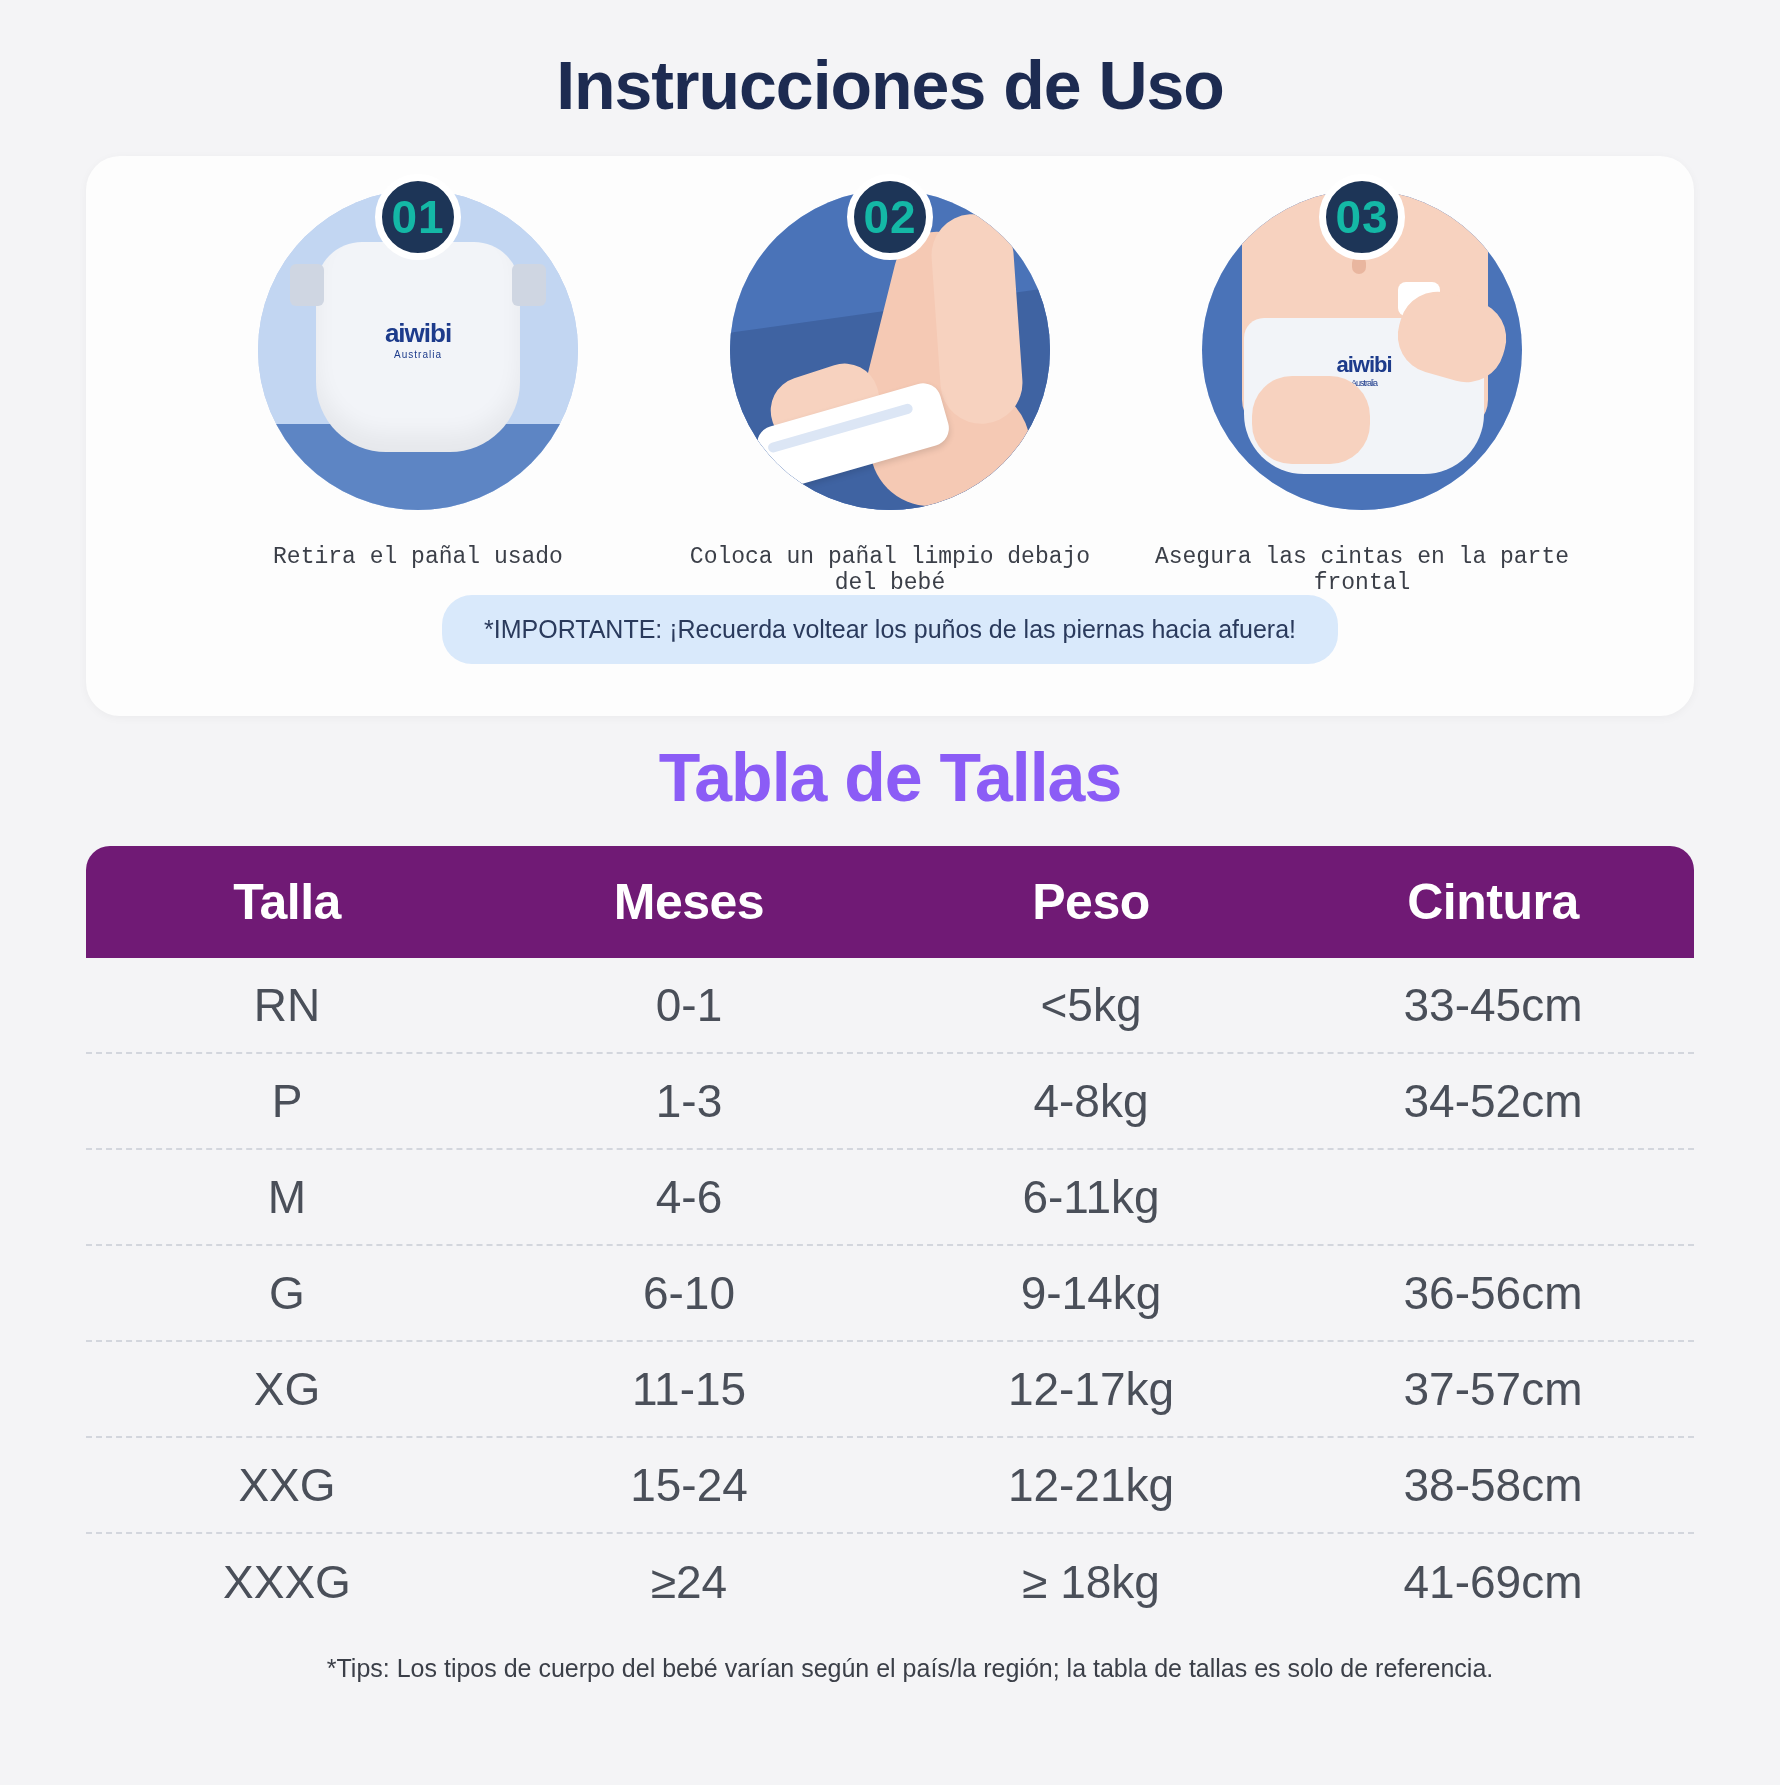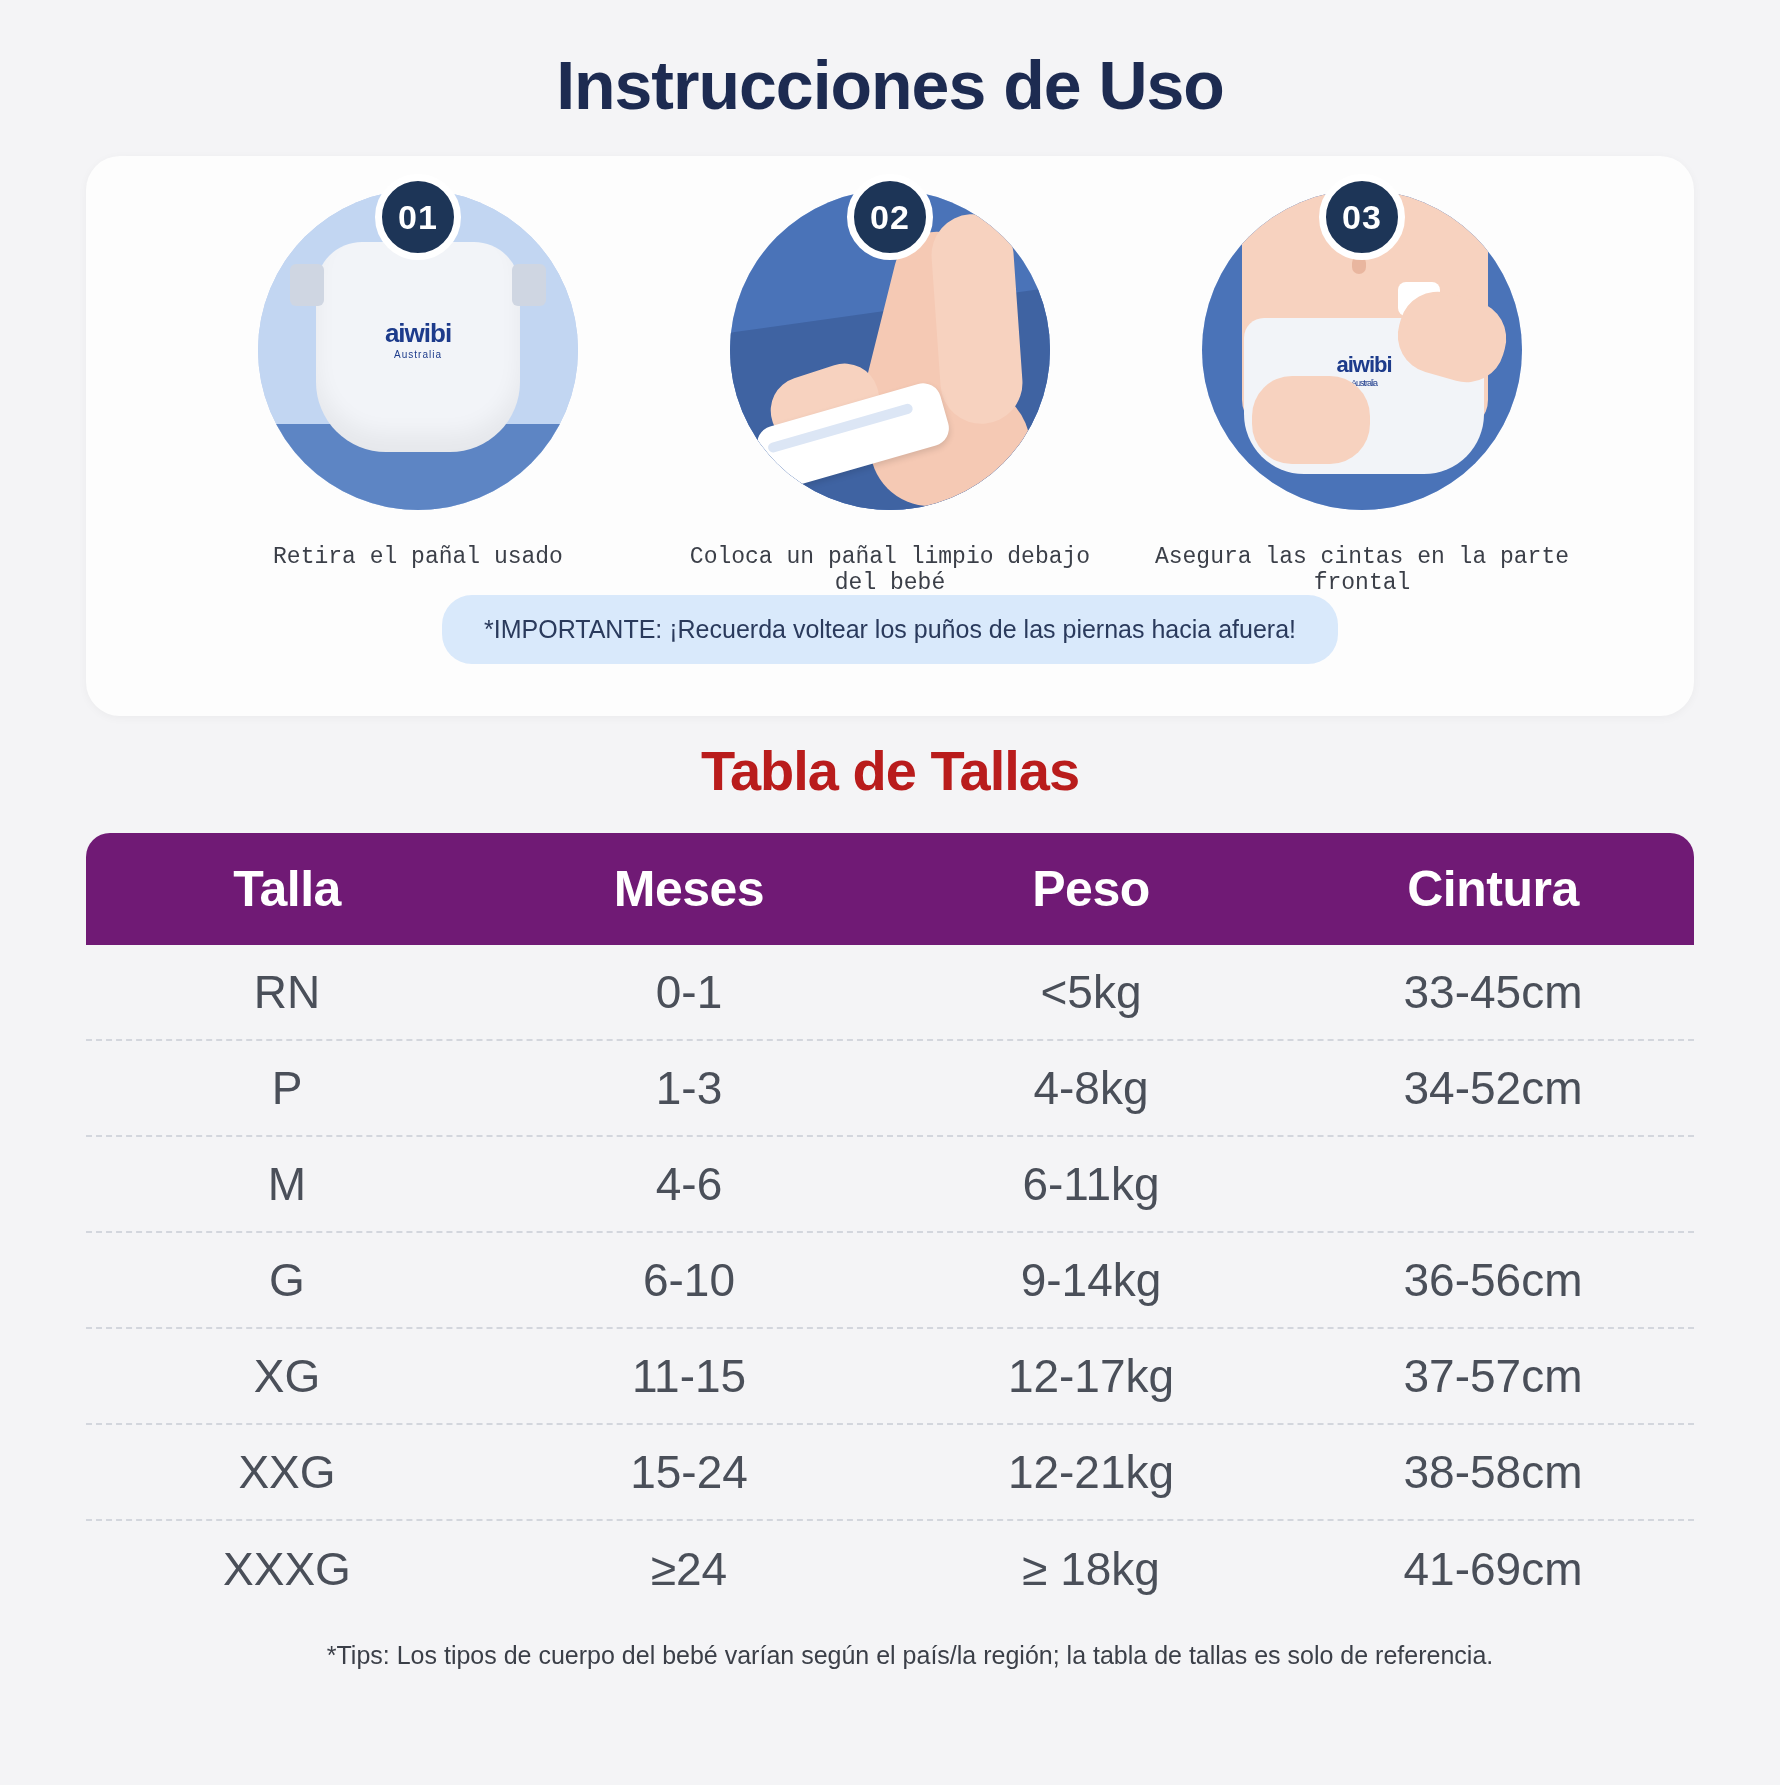--- a/index.html
+++ b/index.html
@@ -21,23 +21,23 @@
   .main-title {
     text-align: center;
     font-size: 68px;
     font-weight: bold;
     color: #1d2b51;
     letter-spacing: -1px;
     padding-top: 46px;
   }
   .section-title {
     text-align: center;
-    font-size: 56px;
+    font-size: 68px;
     font-weight: bold;
-    color: #b91c1c;
+    color: #8b5cf6;
     letter-spacing: -1px;
     margin-top: 22px;
   }
 
   
   .instructions-card {
     position: relative;
     margin: 32px auto 0 auto;
     width: 1608px;
     height: 560px;
@@ -69,22 +69,22 @@
   .badge {
     position: absolute;
     left: 50%;
     top: -16px;
     transform: translateX(-50%);
     width: 86px;
     height: 86px;
     border-radius: 50%;
     background: #1d3557;
     border: 7px solid #ffffff;
-    color: #ffffff;
-    font-size: 34px;
+    color: #14b8a6;
+    font-size: 46px;
     font-weight: bold;
     display: flex;
     align-items: center;
     justify-content: center;
     z-index: 5;
     letter-spacing: 1px;
   }
   .step-caption {
     margin-top: 34px;
     text-align: center;

